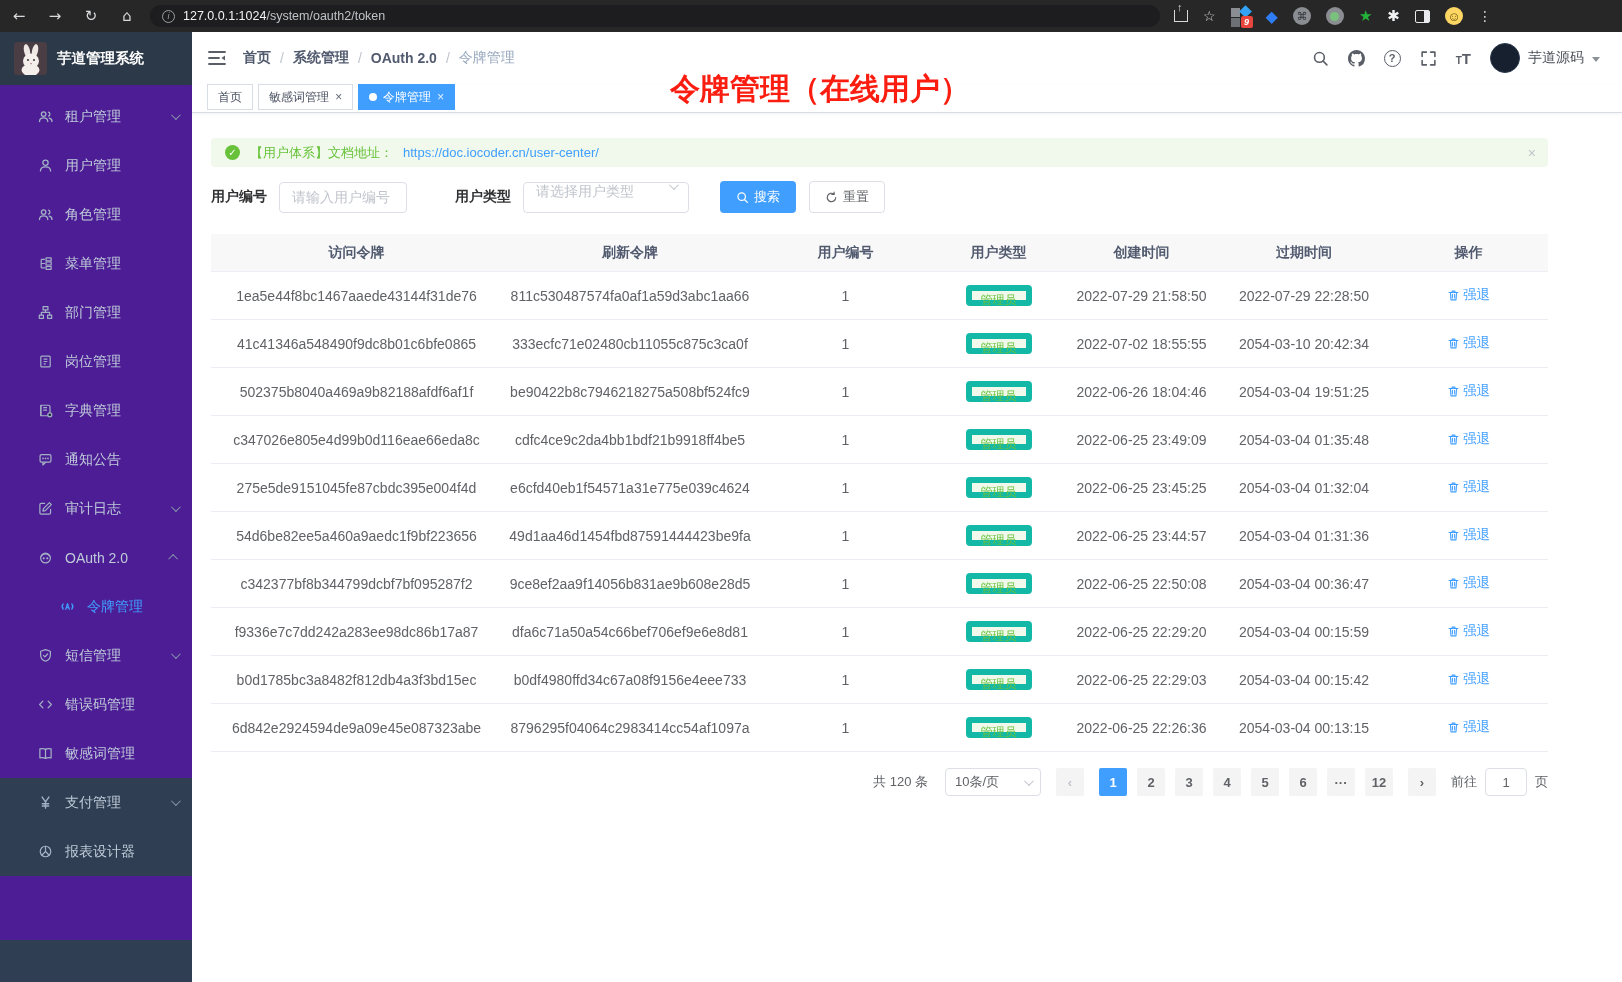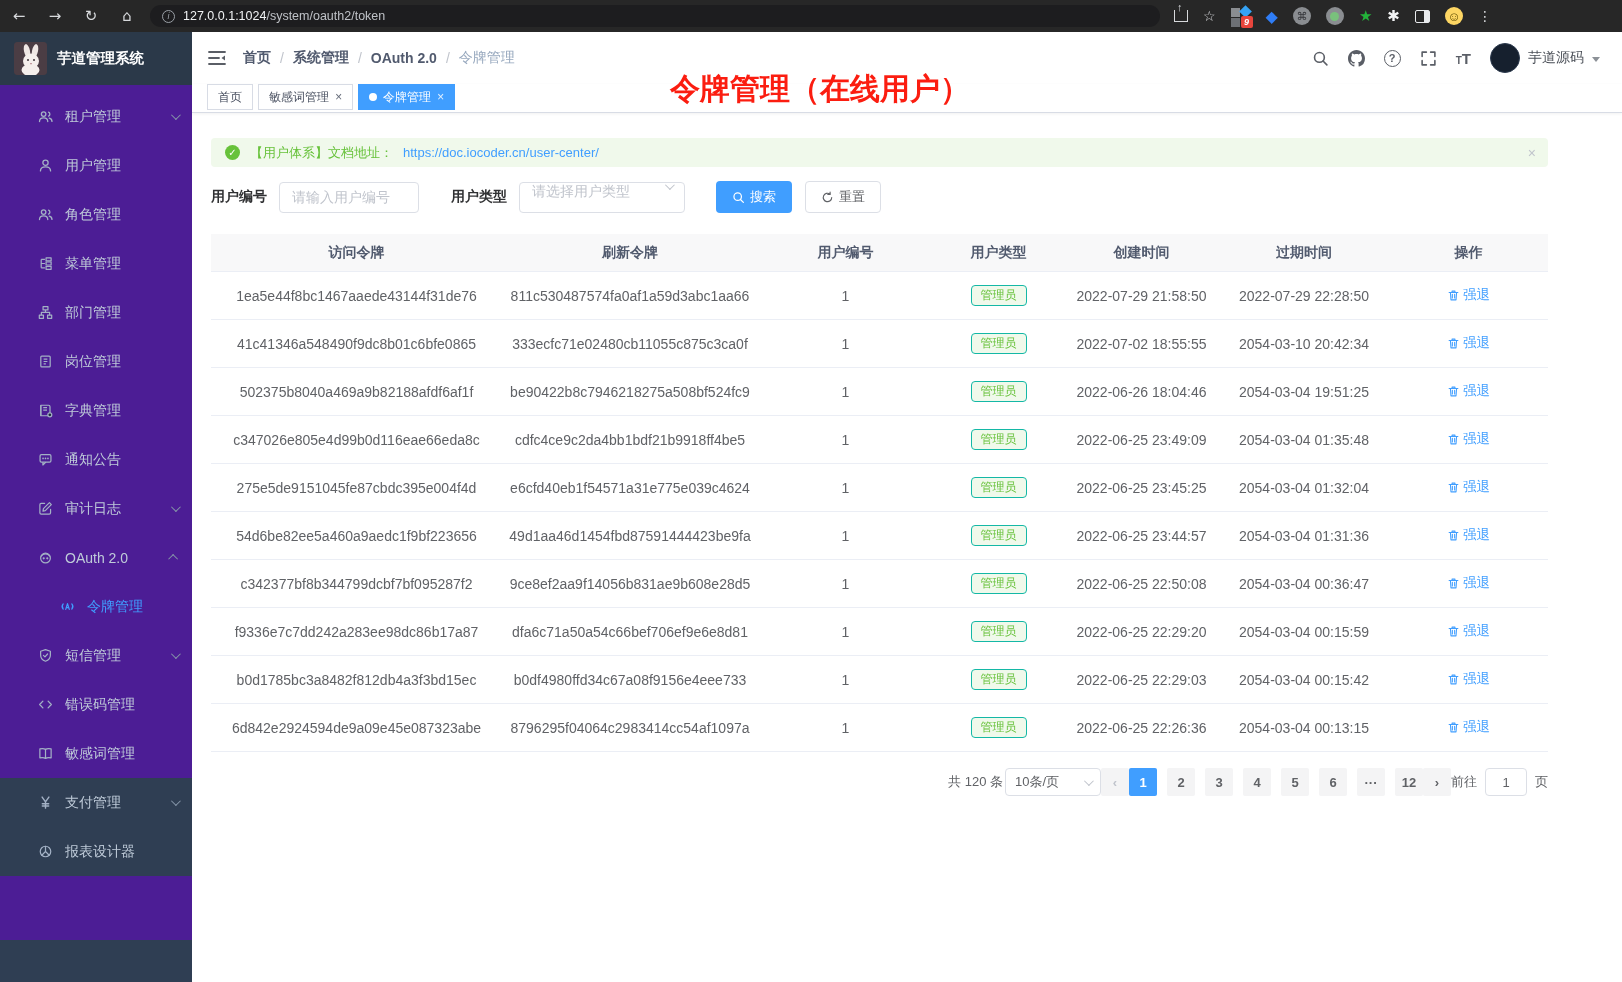--- a/index.html
+++ b/index.html
@@ -102,44 +102,44 @@
   .alert-text { font-size:13px; color:#67c23a; }
   .alert-link { font-size:13px; color:#409eff; text-decoration:none; cursor:pointer; }
   .alert-close { position:absolute; right:12px; color:#c0c4cc; font-size:14px; cursor:pointer; }
 
   
   .filter-row { margin-top:14px; display:flex; align-items:center; }
   .f-label { font-size:14px; font-weight:bold; color:#303133; margin-right:12px; }
   .f-input, .f-select { height:31px; border:1px solid #dcdfe6; border-radius:4px; font-size:14px; color:#606266;
            padding:0 12px; outline:none; font-family:inherit; }
   .f-input::placeholder { color:#c0c4cc; }
-  .f-input { width:140px; margin-right:32px; }
+  .f-input { width:128px; margin-right:48px; }
   .f-select { width:166px; display:flex; align-items:flex-start; justify-content:space-between; color:#c0c4cc; cursor:pointer; }
   .sel-chev { width:7px; height:7px; border-right:1.4px solid #c0c4cc; border-bottom:1.4px solid #c0c4cc;
               transform:rotate(45deg) translateY(-2px); }
   .btn { height:32px; border-radius:4px; font-size:13px; display:inline-flex; align-items:center; gap:5px;
          padding:0 15px; cursor:pointer; border:1px solid transparent; font-family:inherit; }
   .btn-primary { background:#409eff; color:#fff; margin-left:31px; }
   .btn-plain { background:#fff; color:#606266; border-color:#dcdfe6; margin-left:13px; }
   .btn .mi { width:13px; height:13px; }
 
   
   .table { margin-top:21px; width:1337px; font-size:14px; }
   .t-row { display:grid; grid-template-columns:291px 256px 175px 131px 155px 170px 159px; align-items:center; }
   .t-head { background:#f8f8f9; height:38px; color:#515a6e; font-weight:bold; border-bottom:1px solid #ebeef5; }
   .t-head .t-cell { cursor:pointer; }
   .t-body .t-row { height:48px; border-bottom:1px solid #ebeef5; color:#606266; }
   .t-cell { text-align:center; overflow:hidden; white-space:nowrap; }
   .badge { display:inline-block; padding:0 9px; height:21px; line-height:19px; font-size:12px; color:#67c23a;
-           background:#f0f9eb; border:1px solid #14b8a6; border-radius:4px; }
+           background:#f0f9eb; border:6px solid #14b8a6; border-radius:4px; }
   .link-action { color:#409eff; cursor:pointer; display:inline-flex; align-items:center; gap:3px; font-size:13.5px; }
   .link-action .mi { width:13px; height:13px; }
 
   
-  .pagination { width:1337px; margin-top:16px; display:flex; align-items:center; justify-content:flex-end; 
+  .pagination { width:1337px; margin-top:16px; display:flex; align-items:center; justify-content:flex-end; gap:15px;
                 font-size:13px; color:#606266; }
   .pg-total { margin-right:2px; }
   .pg-size { width:96px; height:28px; border:1px solid #dcdfe6; border-radius:4px; display:flex; align-items:center;
              justify-content:space-between; padding:8px 9px; color:#606266; cursor:pointer; }
   .pg-pages { display:flex; align-items:center; gap:10px; }
   .pg-btn { min-width:28px; height:28px; background:#f4f4f5; border-radius:2px; display:flex; align-items:center;
             justify-content:center; font-weight:bold; color:#606266; cursor:pointer; }
   .pg-btn[data-state="active"] { background:#409eff; color:#fff; }
   .pg-btn[data-state="disabled"] { color:#c0c4cc; cursor:default; }
   .pg-goto { display:flex; align-items:center; gap:8px; }

